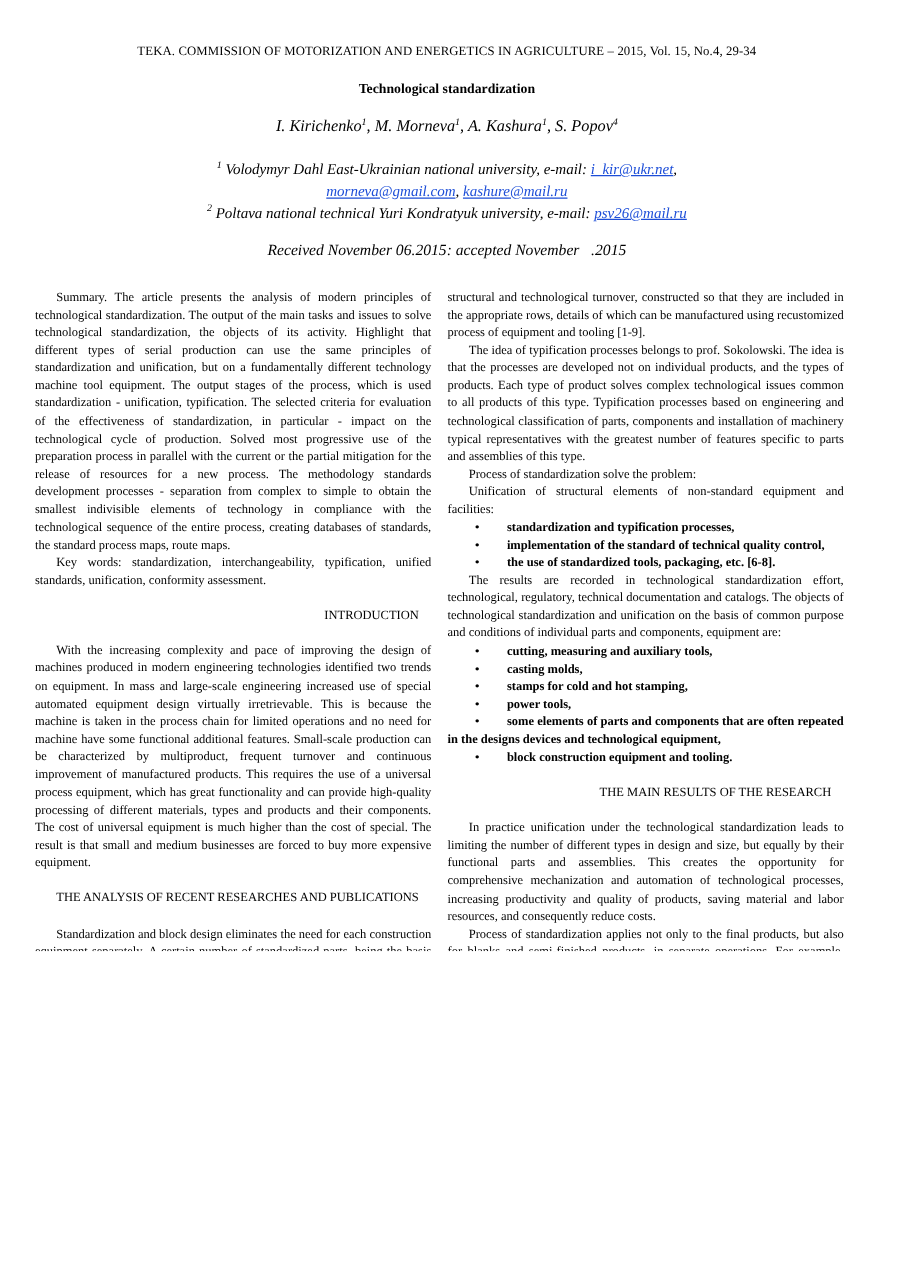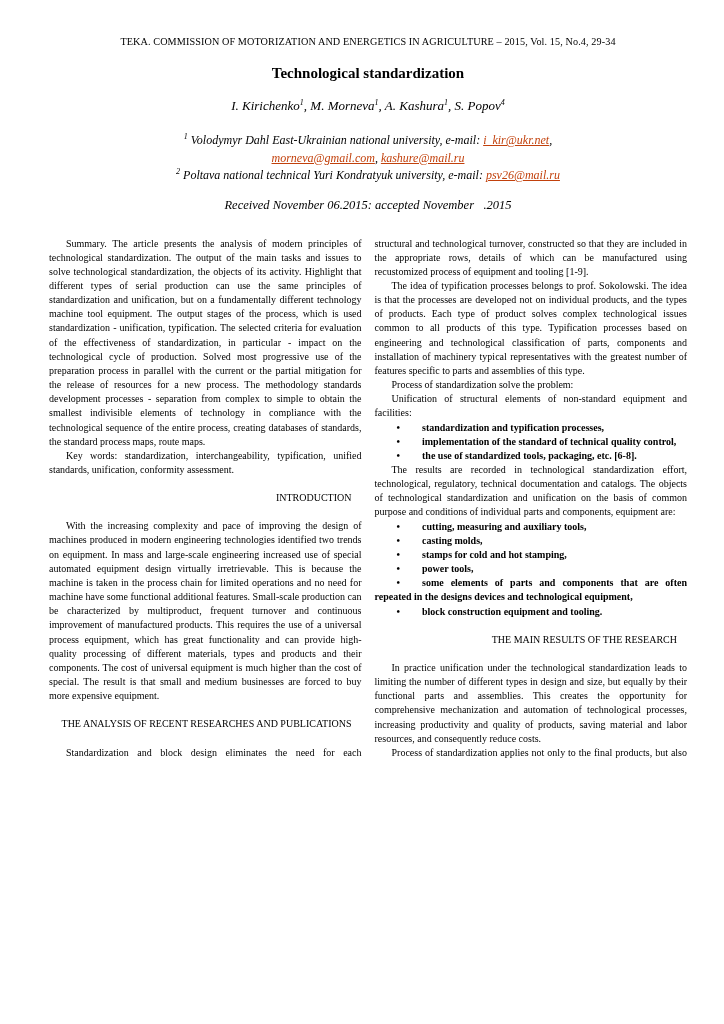--- a/index.html
+++ b/index.html
@@ -7,32 +7,32 @@
     padding: 0;
     background: #ffffff;
     font-family: "Liberation Serif", serif;
     color: #000000;
   }
   .page {
     position: relative;
     width: 724px;
     height: 761px;
     box-sizing: border-box;
-    padding: 36px 37px 0 49px;
+    padding: 36px 37px 0 28px;
     background: #ffffff;
     overflow: hidden;
   }
   .journal-header {
     font-size: 10.2px;
     text-align: center;
     white-space: nowrap;
     letter-spacing: 0.1px;
   }
   .paper-title {
-    font-size: 15px;
+    font-size: 11px;
     font-weight: bold;
     text-align: center;
     margin: 18px 0 0 0;
   }
   .authors-line {
     font-size: 13px;
     font-style: italic;
     text-align: center;
     margin-top: 16px;
   }
@@ -41,21 +41,21 @@
     line-height: 0;
   }
   .affiliations {
     font-size: 12px;
     font-style: italic;
     text-align: center;
     margin-top: 18px;
     line-height: 17.5px;
   }
   .email-link {
-    color: #c2410c;
+    color: #1d4ed8;
     text-decoration: underline;
     cursor: pointer;
   }
   .received-line {
     font-size: 12.5px;
     font-style: italic;
     text-align: center;
     margin-top: 13px;
   }
   .columns {

